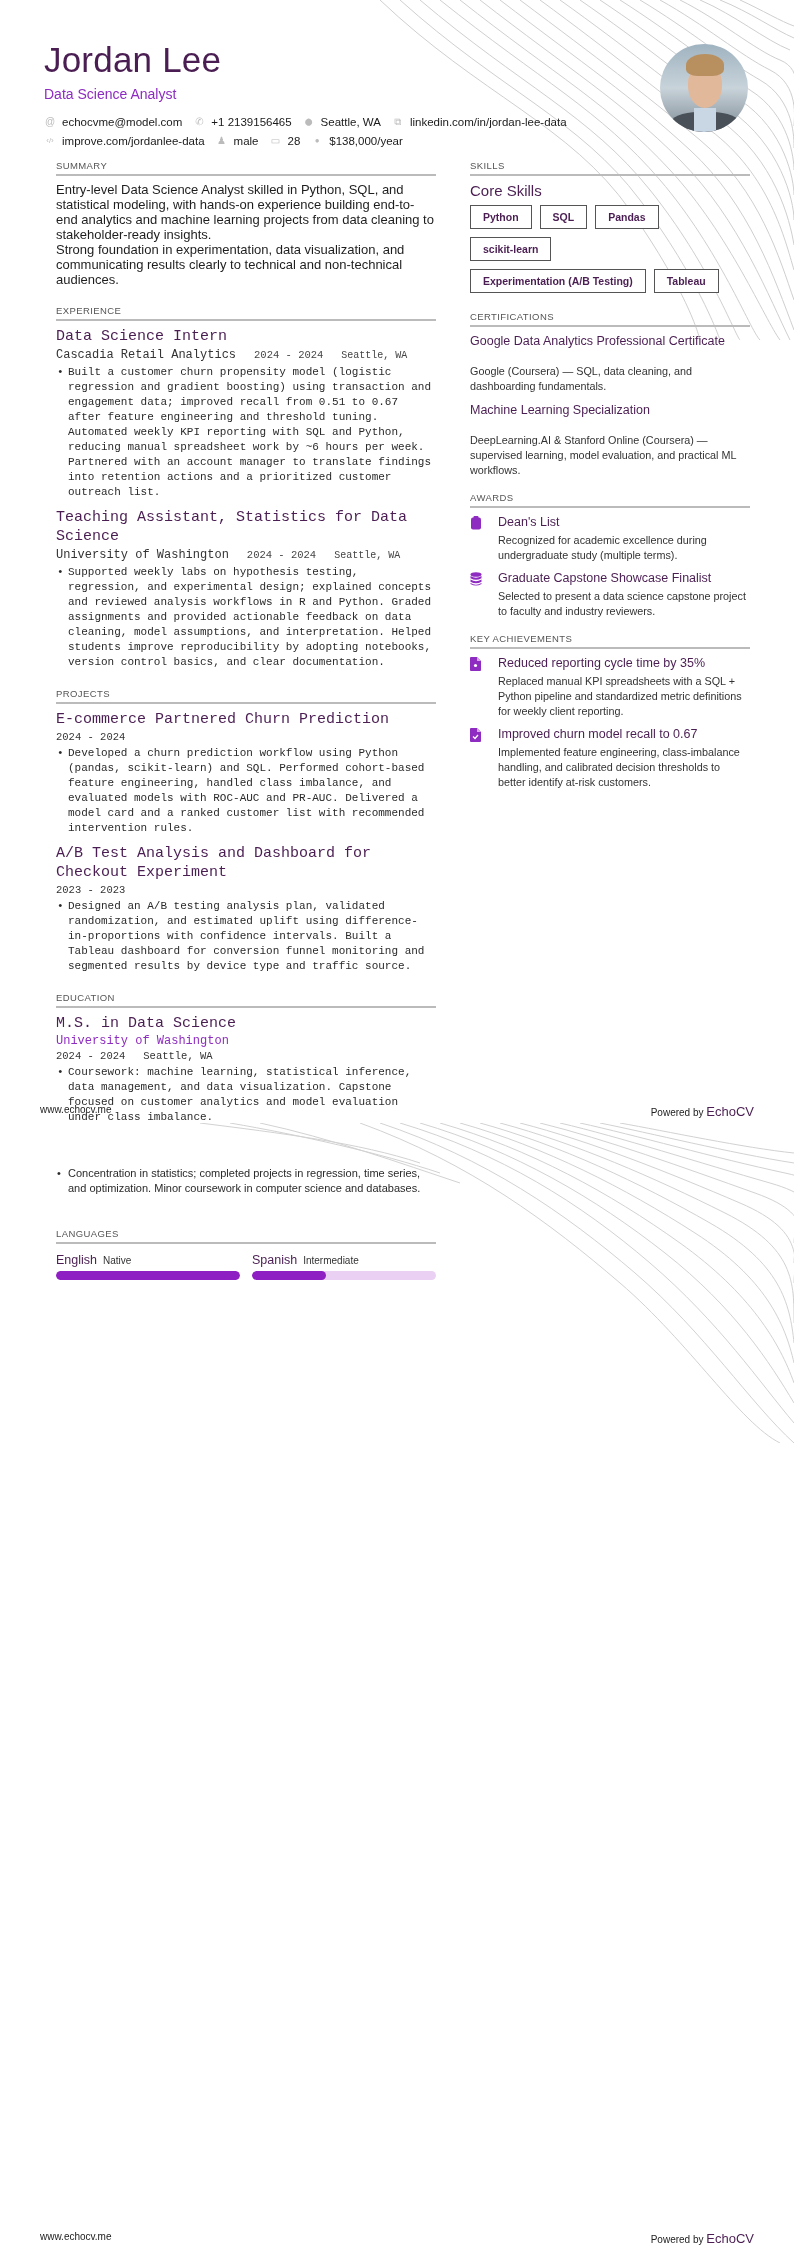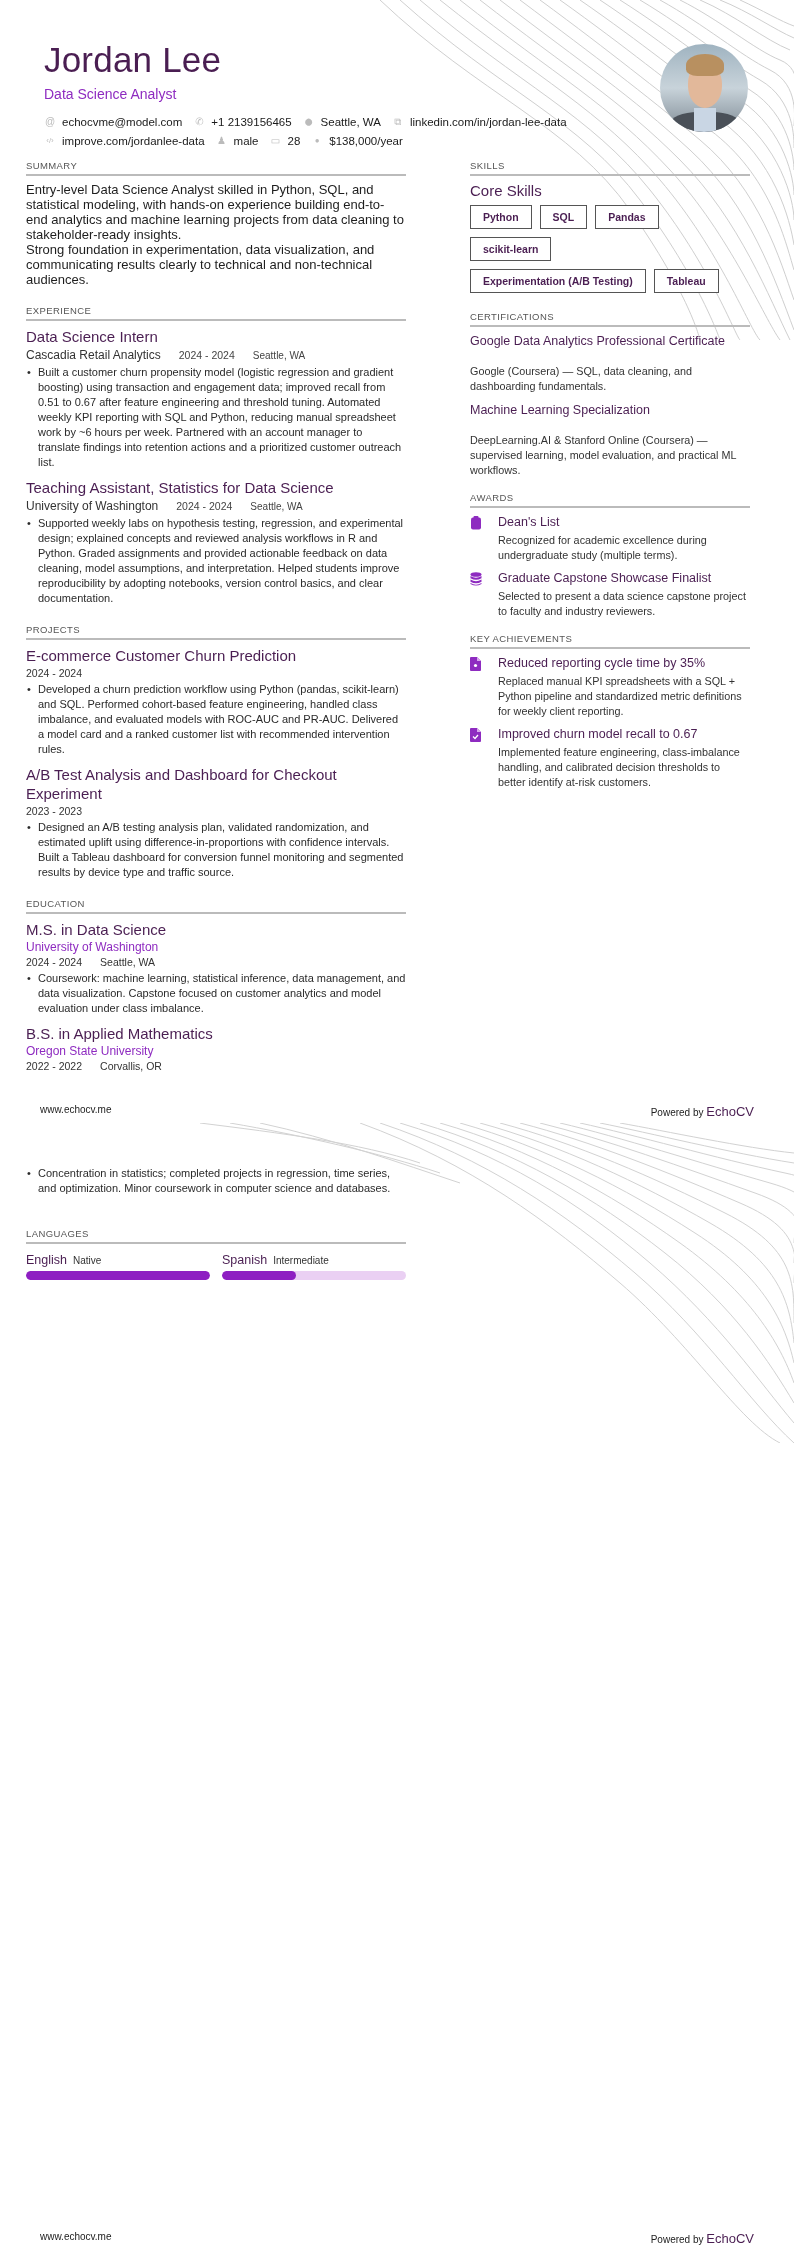--- a/index.html
+++ b/index.html
@@ -13,34 +13,34 @@
     .title { font-size: 14px; color: #8e2bc0; margin-top: 6px; }
     .contacts { margin-top: 10px; font-size: 11.5px; color: #1a1a1a; }
     .contact-row { display: flex; align-items: center; height: 19px; }
     .ci { display: inline-flex; align-items: center; margin-right: 11px; }
     .ico { display: inline-block; width: 12px; color: #bbb; font-size: 10px; margin-right: 6px; text-align: center; }
     .avatar { position: absolute; left: 660px; top: 44px; width: 88px; height: 88px; border-radius: 50%; overflow: hidden; background: radial-gradient(circle at 50% 40%, #e8c4a8 0 22%, transparent 23%), linear-gradient(180deg, #9fb3c0 0%, #c8d3da 50%, #7e8a94 100%); }
     .avatar .hair { position: absolute; left: 26px; top: 10px; width: 38px; height: 22px; background: #b89060; border-radius: 50% 50% 30% 30%; }
     .avatar .face { position: absolute; left: 28px; top: 20px; width: 34px; height: 44px; background: #e2b89a; border-radius: 45% 45% 50% 50%; }
     .avatar .suit { position: absolute; left: 10px; top: 68px; width: 70px; height: 30px; background: #4a5058; border-radius: 40% 40% 0 0; }
     .avatar .shirt { position: absolute; left: 34px; top: 64px; width: 22px; height: 30px; background: #c9d6e4; }
-    .col-left { position: absolute; left: 26px; top: 160px; width: 380px; }
+    .col-left { position: absolute; left: 56px; top: 160px; width: 380px; }
     .col-right { position: absolute; left: 470px; top: 160px; width: 280px; }
     .sec-h { font-size: 9.5px; color: #555; letter-spacing: 0.4px; padding-bottom: 3px; border-bottom: 2px solid #bbb; margin-bottom: 6px; text-transform: uppercase; }
     .para { font-size: 13px; line-height: 15px; color: #1e1e1e; }
     .section { margin-bottom: 14px; }
     .entry-title { font-size: 15px; color: #4a1e52; line-height: 19px; }
     .entry-meta { font-size: 11.5px; color: #333; margin-top: 2px; display: flex; align-items: baseline; }
     .entry-meta .org { font-size: 12px; color: #333; margin-right: 18px; }
     .entry-meta .dates { font-size: 10.5px; margin-right: 18px; color: #444; }
     .entry-meta .loc { font-size: 10px; color: #444; }
     .bullets { margin-top: 3px; padding-left: 12px; font-size: 11px; line-height: 15px; color: #2a2a2a; }
     .bullets li { list-style: none; position: relative; }
     .bullets li::before { content: "•"; position: absolute; left: -11px; top: 0; }
-    .entry { margin-bottom: 8px; }
+    .entry { margin-bottom: 8px; font-family: Liberation Mono, monospace; }
     .edu-school { font-size: 12px; color: #8e2bc0; margin-top: 1px; }
     .edu-meta { font-size: 10.5px; color: #333; display: flex; margin-top: 2px; }
     .edu-meta .dates { margin-right: 18px; }
     .skill-group { font-size: 15px; color: #4a1e52; margin-bottom: 6px; }
     .chips { display: flex; flex-wrap: wrap; gap: 8px 8px; }
     .chip { border: 1.3px solid #555; padding: 5px 12px; font-size: 10.5px; font-weight: bold; color: #4a1e52; background: #fff; }
     .cert-title { font-size: 12.5px; color: #4a1e52; line-height: 16px; }
     .cert-desc { font-size: 10.8px; color: #333; line-height: 15px; margin-top: 15px; margin-bottom: 8px; }
     .award { display: flex; margin-bottom: 7px; }
     .award-ico { width: 28px; flex: none; padding-top: 2px; }
@@ -163,21 +163,21 @@
         </div>
         <ul class="bullets">
             <li>Supported weekly labs on hypothesis testing, regression, and experimental design; explained concepts and reviewed analysis workflows in R and Python. Graded assignments and provided actionable feedback on data cleaning, model assumptions, and interpretation. Helped students improve reproducibility by adopting notebooks, version control basics, and clear documentation.</li>
           </ul>
       </div>
     </div>
 
     <div class="section" style="margin-top:18px">
       <div class="sec-h">PROJECTS</div>
       <div class="entry">
-        <div class="entry-title">E-commerce Customer Churn Prediction</div>
+        <div class="entry-title">E-commerce Partnered Churn Prediction</div>
         <div class="edu-meta">
             <span>2024 - 2024</span>
           </div>
         <ul class="bullets">
             <li>Developed a churn prediction workflow using Python (pandas, scikit-learn) and SQL. Performed cohort-based feature engineering, handled class imbalance, and evaluated models with ROC-AUC and PR-AUC. Delivered a model card and a ranked customer list with recommended intervention rules.</li>
           </ul>
       </div>
       <div class="entry">
         <div class="entry-title">A/B Test Analysis and Dashboard for Checkout Experiment</div>
         <div class="edu-meta">

